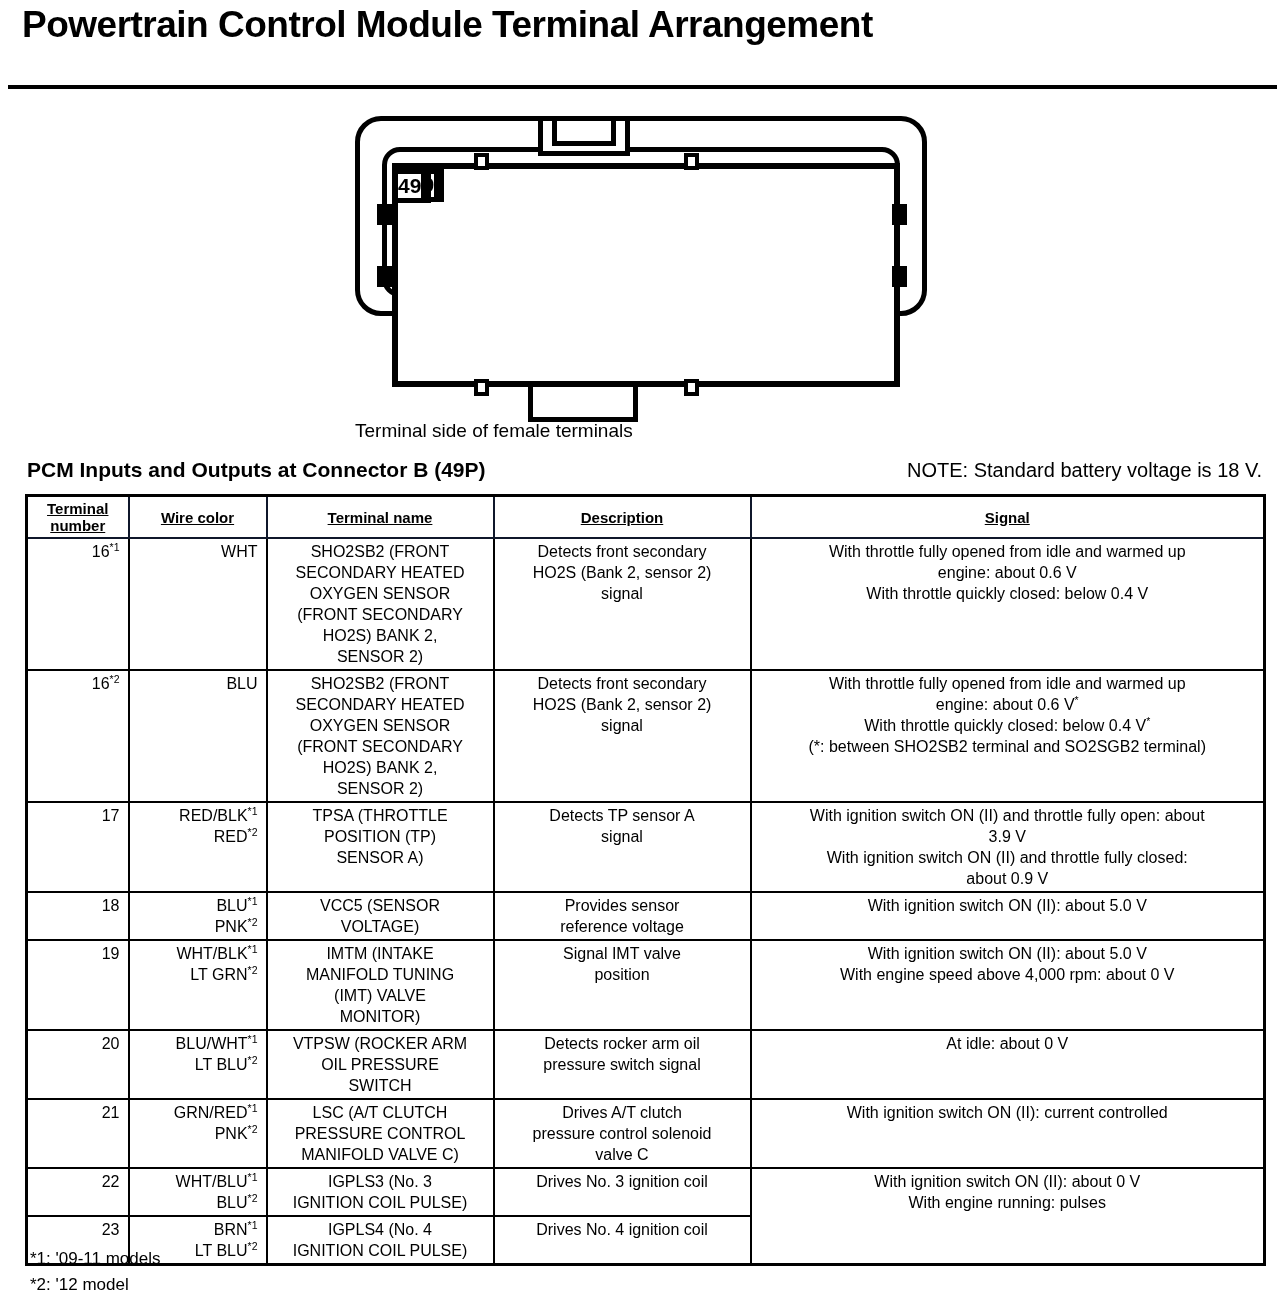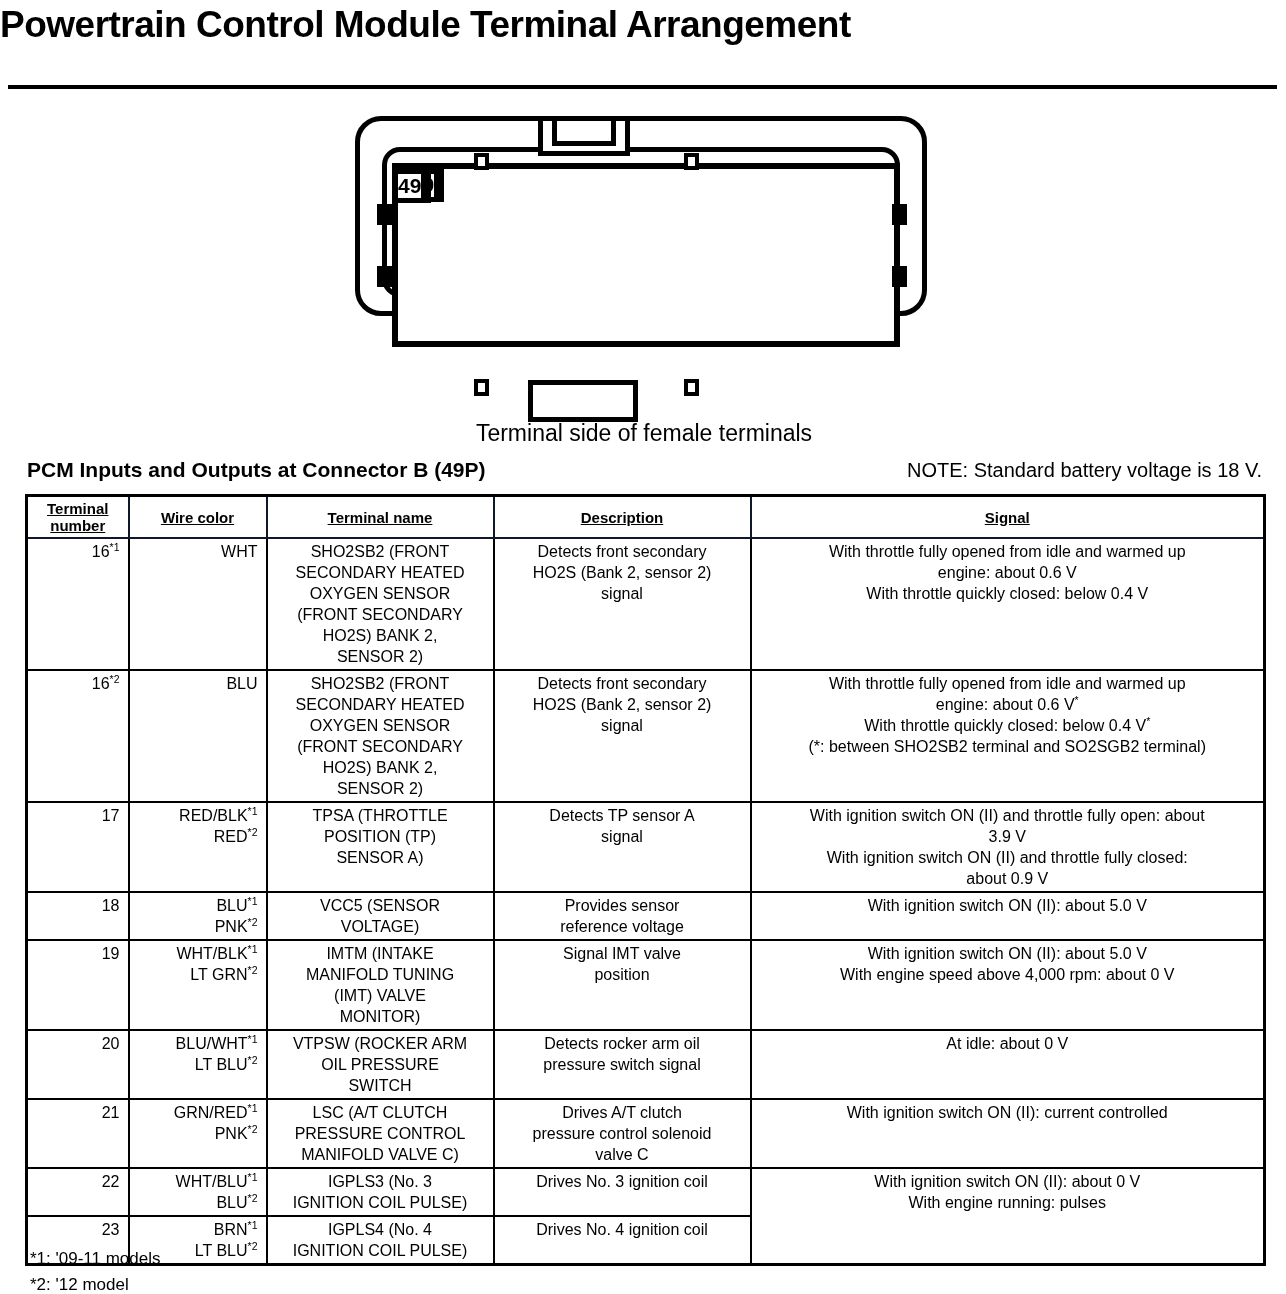--- a/index.html
+++ b/index.html
@@ -3,21 +3,21 @@
 <meta charset="utf-8">
 <style>
   * { box-sizing: border-box; margin: 0; padding: 0; }
   html,body { background:#fff; }
   body {
     width: 1286px; height: 1294px;
     font-family: "Liberation Sans", sans-serif;
     color: #000; position: relative; overflow: hidden;
   }
   .page-title {
-    position: absolute; left: 0; top: 4px;
+    position: absolute; left: 22px; top: 4px;
     font-size: 37px; font-weight: bold; letter-spacing: -0.5px;
     white-space: nowrap;
   }
   .title-rule {
     position: absolute; left: 8px; top: 85px; width: 1269px; height: 4px;
     background: #000;
   }
 
   
   .connector { position: absolute; left: 355px; top: 116px; width: 578px; height: 308px; }
@@ -27,21 +27,21 @@
     border: 5px solid #000; border-radius: 26px; z-index: 1; background: #fff;
   }
   .housing-inner {
     left: 27px; top: 31px; width: 518px; height: 150px;
     border: 5px solid #000; border-radius: 18px; z-index: 1; background: #fff;
   }
   .tab-outer { left: 183px; top: 0; width: 92px; height: 40px; border: 5px solid #000; background: #fff; z-index: 2; }
   .tab-inner { left: 197px; top: 0; width: 64px; height: 30px; border: 5px solid #000; background: #fff; z-index: 2; }
   .bottom-tab { left: 173px; top: 264px; width: 110px; height: 42px; border: 5px solid #000; background: #fff; z-index: 2; }
   .pin-box {
-    left: 37px; top: 47px; width: 508px; height: 184px;
+    left: 37px; top: 47px; width: 508px; height: 224px;
     border: 6px solid #000; background: #fff; z-index: 3;
   }
   .pin-grid { position: absolute; left: 0; top: 0; width: 496px; height: 212px; }
   .pin-row { position: relative; display: flex; }
   .pin-row.inset { margin: 0 18px 0 14px; }
   .pin-row.r0 { height: 48px; }
   .pin-row.r1, .pin-row.r2, .pin-row.r3 { height: 40px; }
   .pin-row.r4 { height: 44px; }
   .pin-cell {
     position: relative; flex: 1; background: #fff; border: 5px solid #000;
@@ -61,21 +61,21 @@
   .latch.l2 { left: 22px;  top: 150px; }
   .latch.r1 { left: 537px; top: 88px; }
   .latch.r2 { left: 537px; top: 150px; }
   .notch { width: 15px; height: 17px; border: 4px solid #000; background: #fff; z-index: 5; }
   .notch.t1 { left: 119px; top: 37px; }
   .notch.t2 { left: 329px; top: 37px; }
   .notch.b1 { left: 119px; top: 263px; }
   .notch.b2 { left: 329px; top: 263px; }
   .diagram-caption {
     position: absolute; left: 355px; top: 420px; width: 578px;
-    text-align: center; font-size: 23px;
+    font-size: 19px;
   }
 
   
   .section-row {
     position: absolute; left: 27px; right: 24px; top: 458px;
     display: flex; justify-content: space-between; align-items: baseline;
   }
   .section-heading { font-size: 21px; font-weight: bold; }
   .section-note { font-size: 20px; }
 

